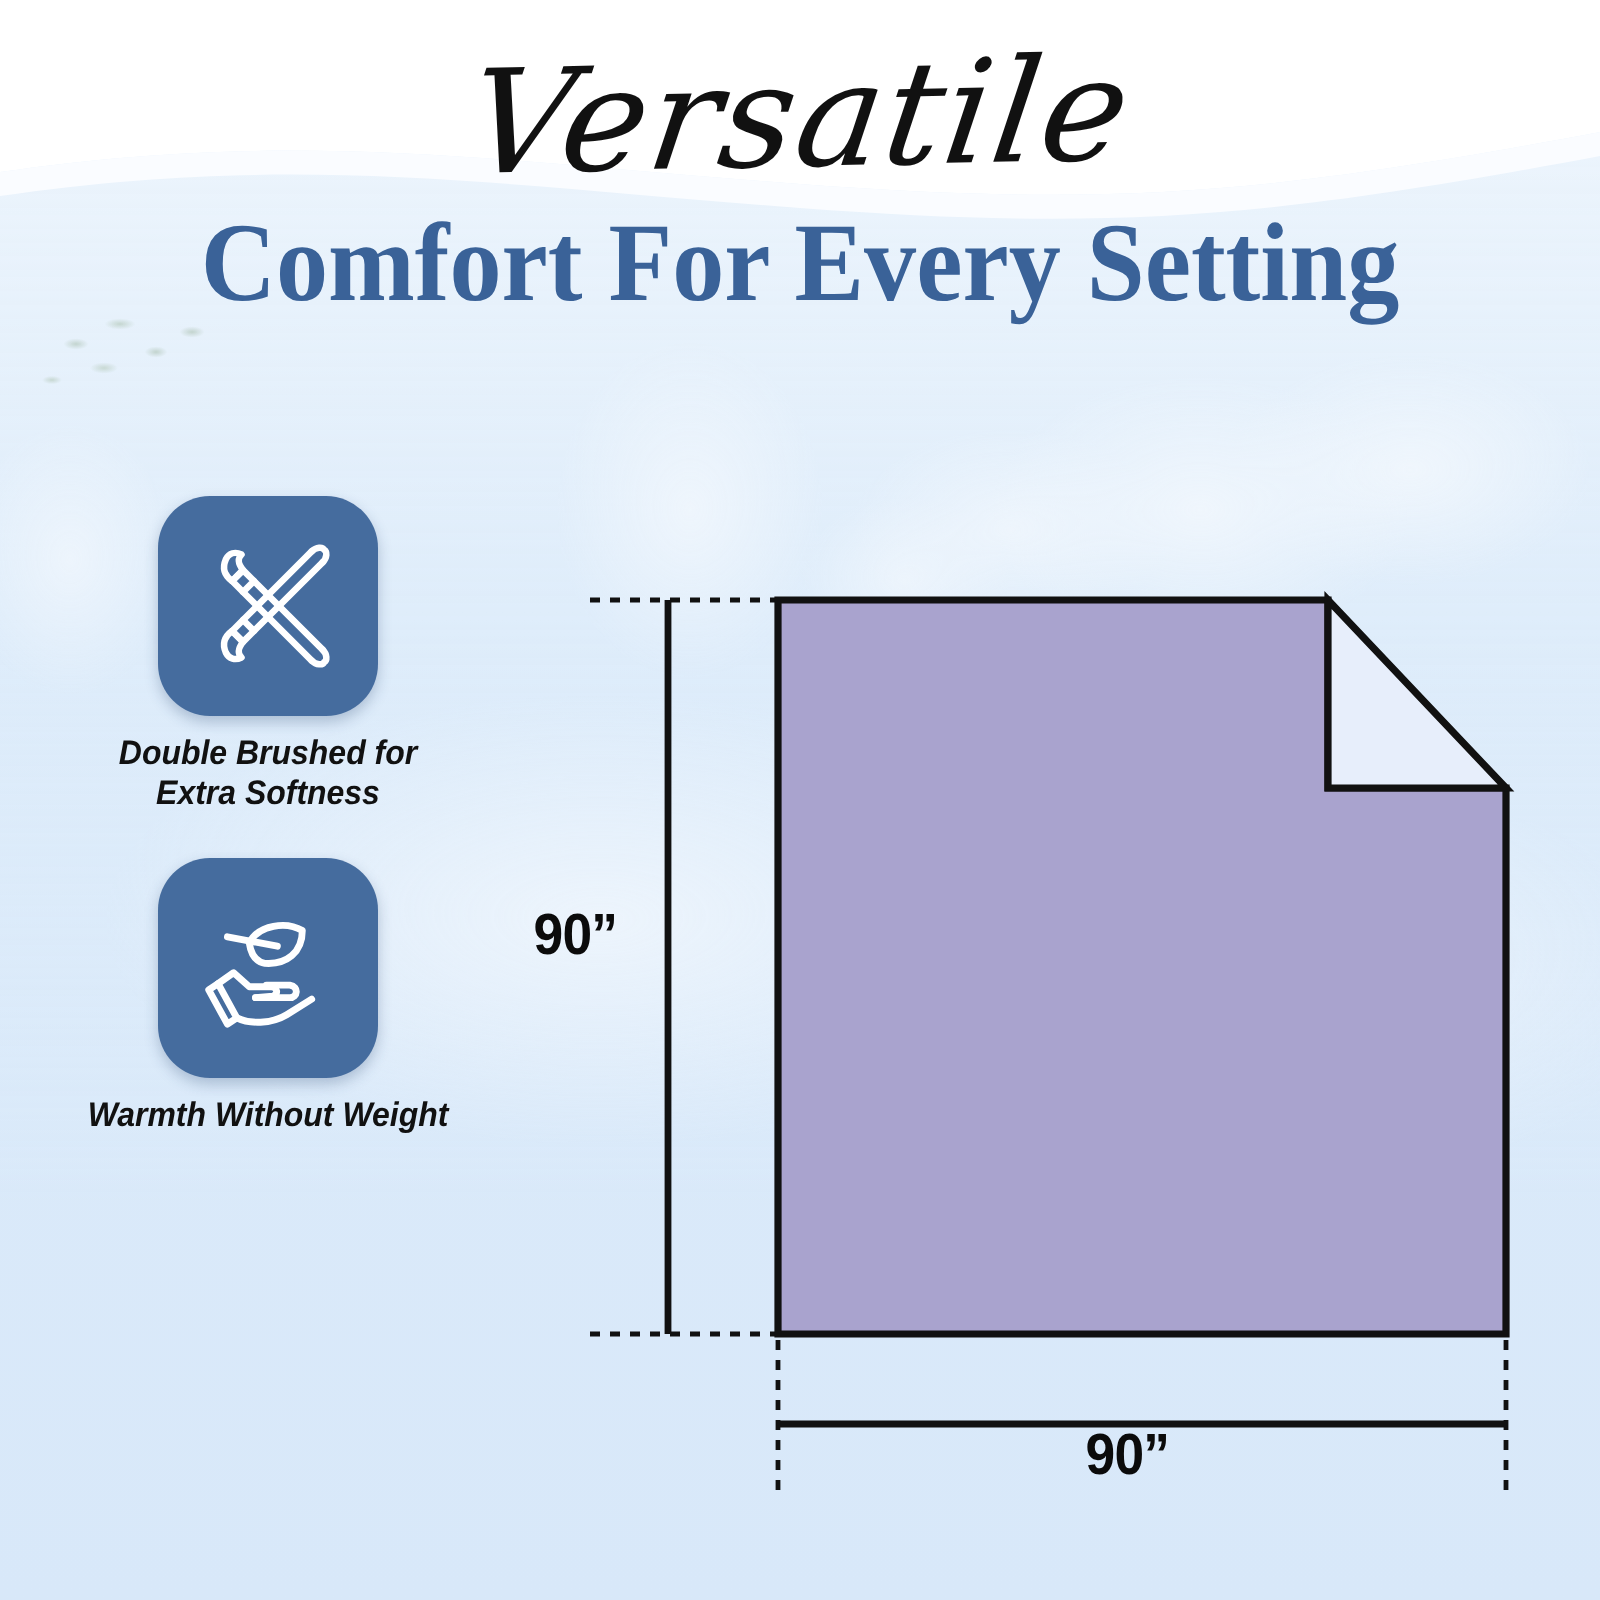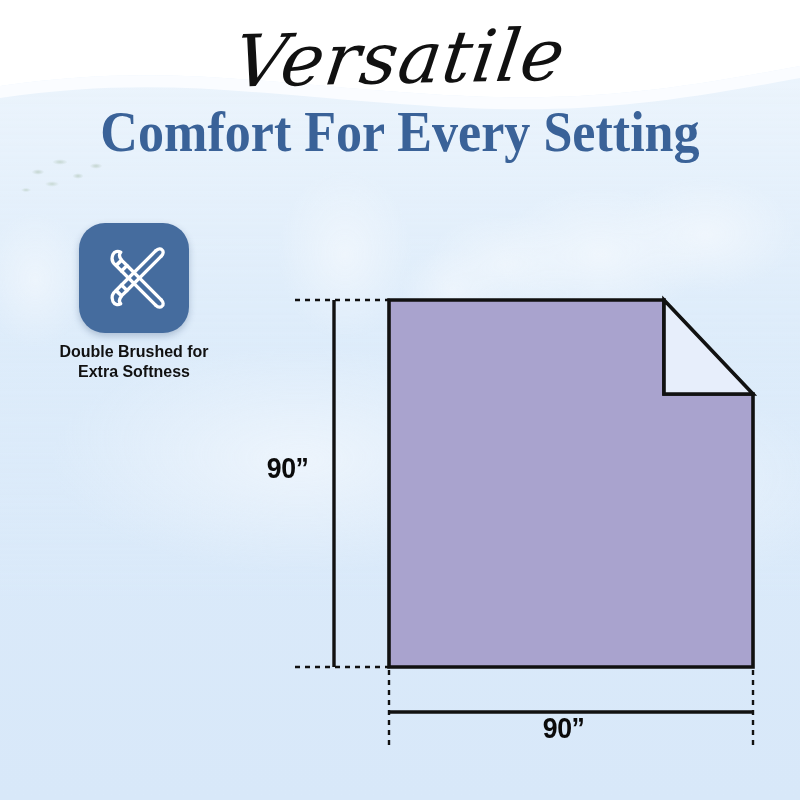--- a/index.html
+++ b/index.html
@@ -108,22 +108,23 @@
     line-height: 1;
     color: #3a6298;
     transform: scaleX(0.93);
     white-space: nowrap;
   }
 
   
   .features {
     position: absolute;
     left: 0;
-    top: 223px;
+    top: 248px;
     width: 268px;
+    font-style: italic;
   }
 
   .feature {
     position: relative;
     width: 268px;
     text-align: center;
     margin-bottom: 22px;
   }
 
   .feature-icon {
@@ -214,20 +215,37 @@
             <path d="M41,66 L85,22"></path>
             <path d="M78,15 C81,12 85,12 86,14 C88,15 88,19 85,22"></path>
           </g>
         </svg>
       </div>
       <div class="feature-label">Double Brushed for
 Extra Softness</div>
     </div>
 
 
+    <div class="feature">
+      <div class="feature-icon">
+        <svg viewBox="0 0 100 100">
+          <g fill="none" stroke="#ffffff" stroke-width="4.4" stroke-linejoin="round" stroke-linecap="round">
+
+            <path d="M38,34 C44,22 62,20 72,26 C72,40 62,48 48,47 C42,46 39,41 38,34 Z"></path>
+            <path d="M24,30 L56,36"></path>
+
+            <path d="M18,60 L28,53 L38,62 L52,62 C56,62 57,67 53,68 L42,69"></path>
+            <path d="M42,69 L64,69 C69,69 70,62 64,61 L49,61"></path>
+            <path d="M18,60 L30,82 L24,86 L12,64 Z"></path>
+            <path d="M30,82 C38,86 52,86 62,80 L78,70"></path>
+          </g>
+        </svg>
+      </div>
+      <div class="feature-label">Warmth Without Weight</div>
+    </div>
   </div>
 
   <div class="diagram">
     <svg width="545" height="480" viewBox="0 0 545 480">
 
       <g stroke="#111111" stroke-width="2.4" stroke-dasharray="5 5" fill="none">
         <path d="M40,20 H138"></path>
         <path d="M40,387 H138"></path>
       </g>
 

